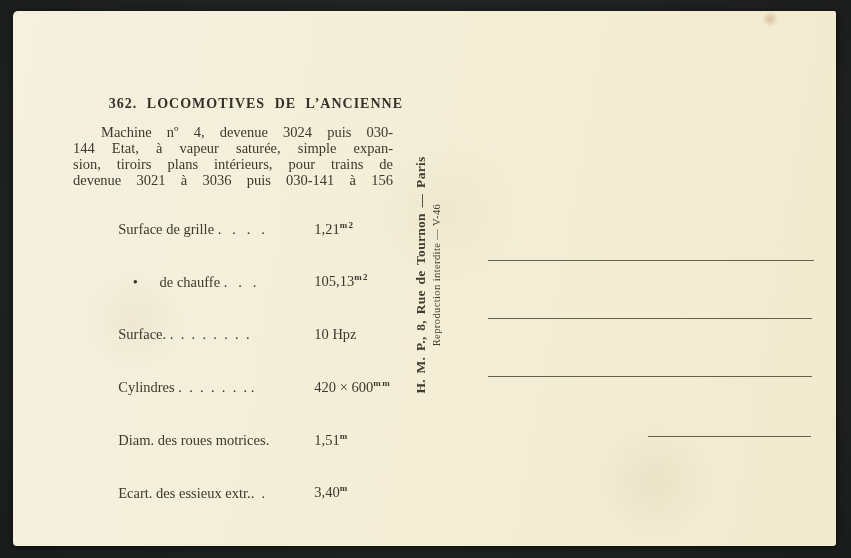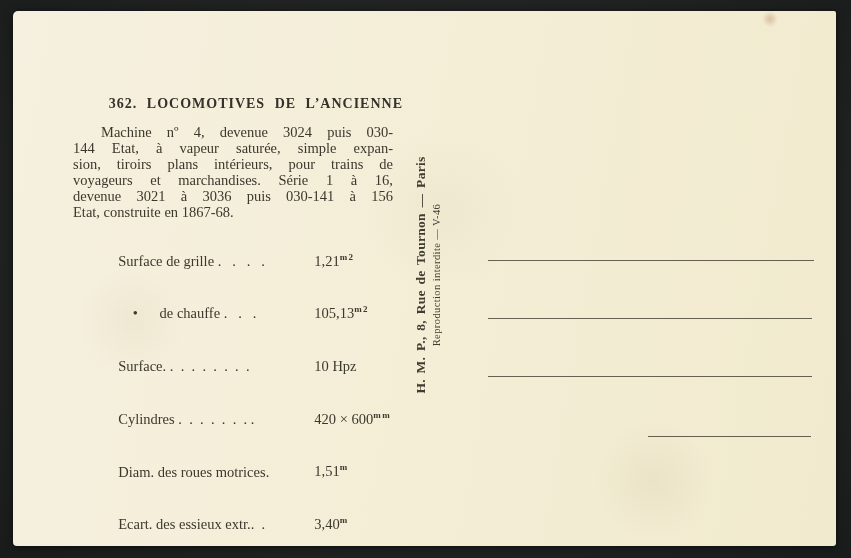--- a/index.html
+++ b/index.html
@@ -111,23 +111,21 @@
 
     <div class="left-col">
       <div class="title">
         <div>362. LOCOMOTIVES DE L’ANCIENNE</div>
       </div>
 
       <div class="desc">
         <div class="desc-line first">Machine nº 4, devenue 3024 puis 030-</div>
         <div class="desc-line">144 Etat, à vapeur saturée, simple expan-</div>
         <div class="desc-line">sion, tiroirs plans intérieurs, pour trains de</div>
-        <div class="desc-line">voyageurs et marchandises. Série 1 à 16,</div>
         <div class="desc-line">devenue 3021 à 3036 puis 030-141 à 156</div>
-        <div class="desc-line last">Etat, construite en 1867-68.</div>
       </div>
 
       <div class="specs">
         <div class="spec-row">
           <span class="spec-label"><span>Surface de grille .   .   .   .</span><sup class="label-sup"></sup></span><span class="spec-value"><span>1,21</span><sup class="spec-unit">m2</sup></span>
         </div>
         <div class="spec-row">
           <span class="spec-label"><span>    •      de chauffe .   .   .</span><sup class="label-sup"></sup></span><span class="spec-value"><span>105,13</span><sup class="spec-unit">m2</sup></span>
         </div>
         <div class="spec-row">

